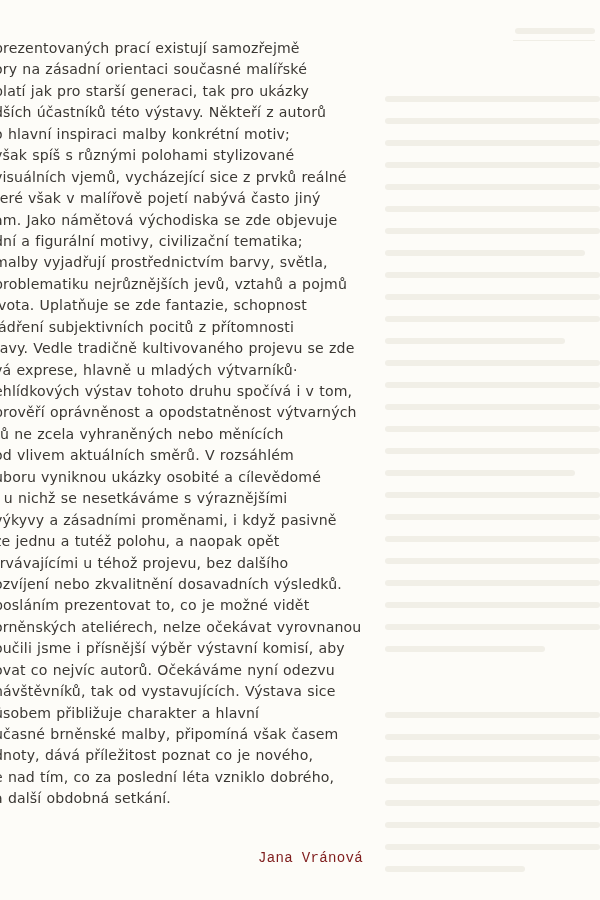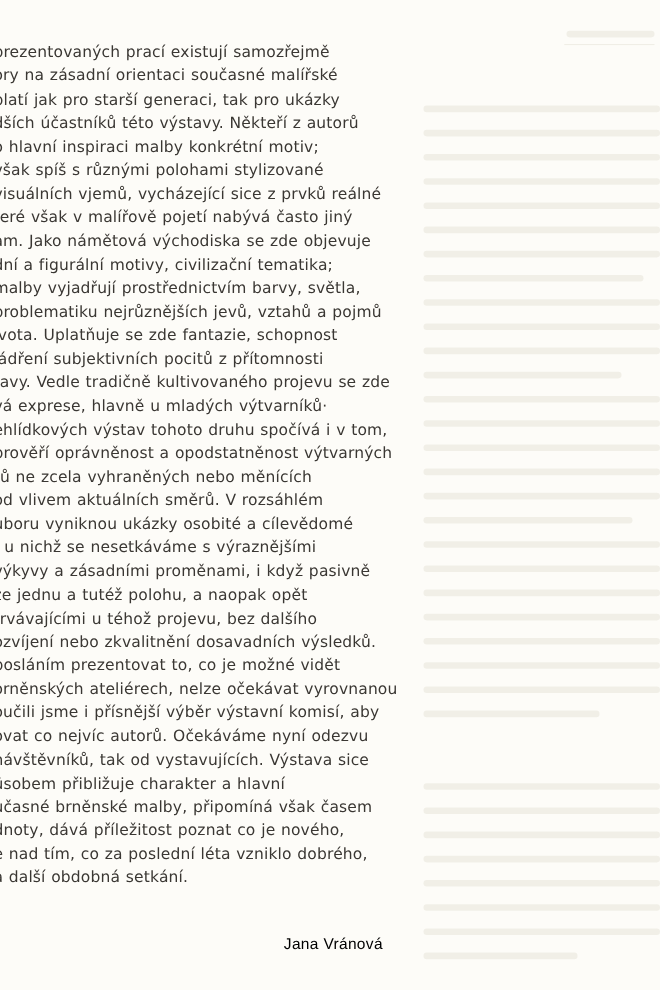--- a/index.html
+++ b/index.html
@@ -54,23 +54,23 @@
     }
     .text-block .line {
       white-space: nowrap;
       display: block;
       height: 21.45px;
     }
     .signature {
       position: absolute;
       left: 258px;
       top: 850px;
-      font-family: Liberation Sans, sans-serif;
+      font-family: Liberation Mono, monospace;
       font-size: 14.1px;
-      color: #000000;
+      color: #7f1d1d;
       letter-spacing: 0.3px;
       white-space: nowrap;
     }
   </style>
 </head>
 <body>
 
 <div class="page">
 
   <div class="bleed">

